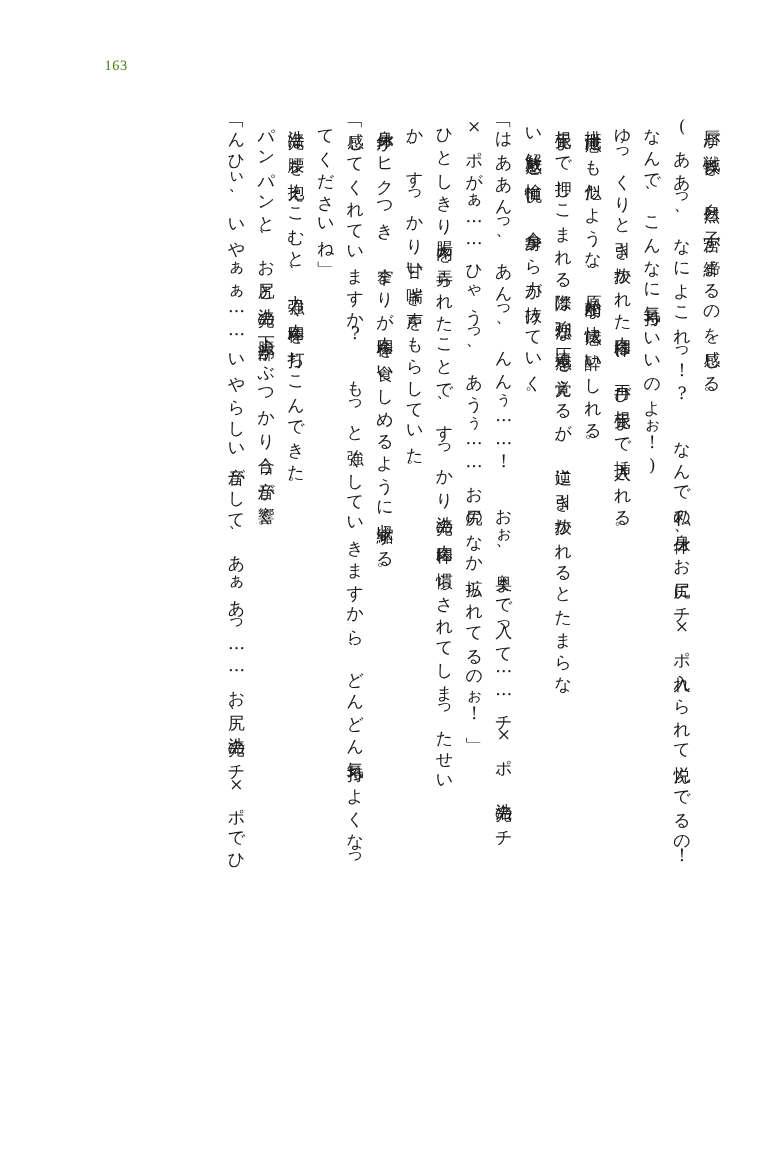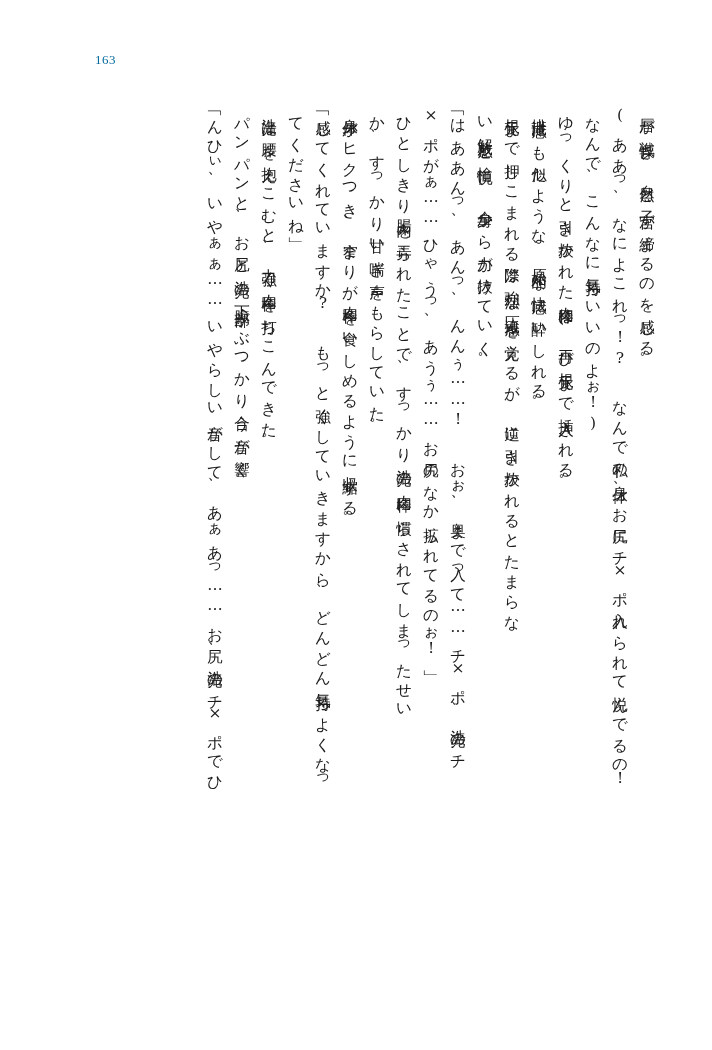--- a/index.html
+++ b/index.html
@@ -15,21 +15,21 @@
     overflow: hidden;
     font-family: "DejaVu Serif", "Liberation Serif", serif;
     color: #1a1a1a;
   }
   .page-number {
     position: absolute;
     top: 52px;
     left: 95px;
     font-size: 13px;
     letter-spacing: 0.5px;
-    color: #0369a1;
+    color: #4d7c0f;
     font-family: "Liberation Serif", serif;
   }
   .body-text {
     position: absolute;
     top: 106px;
     left: 58px;
     right: 58px;
     height: 870px;
     display: flex;
     flex-direction: row-reverse;

